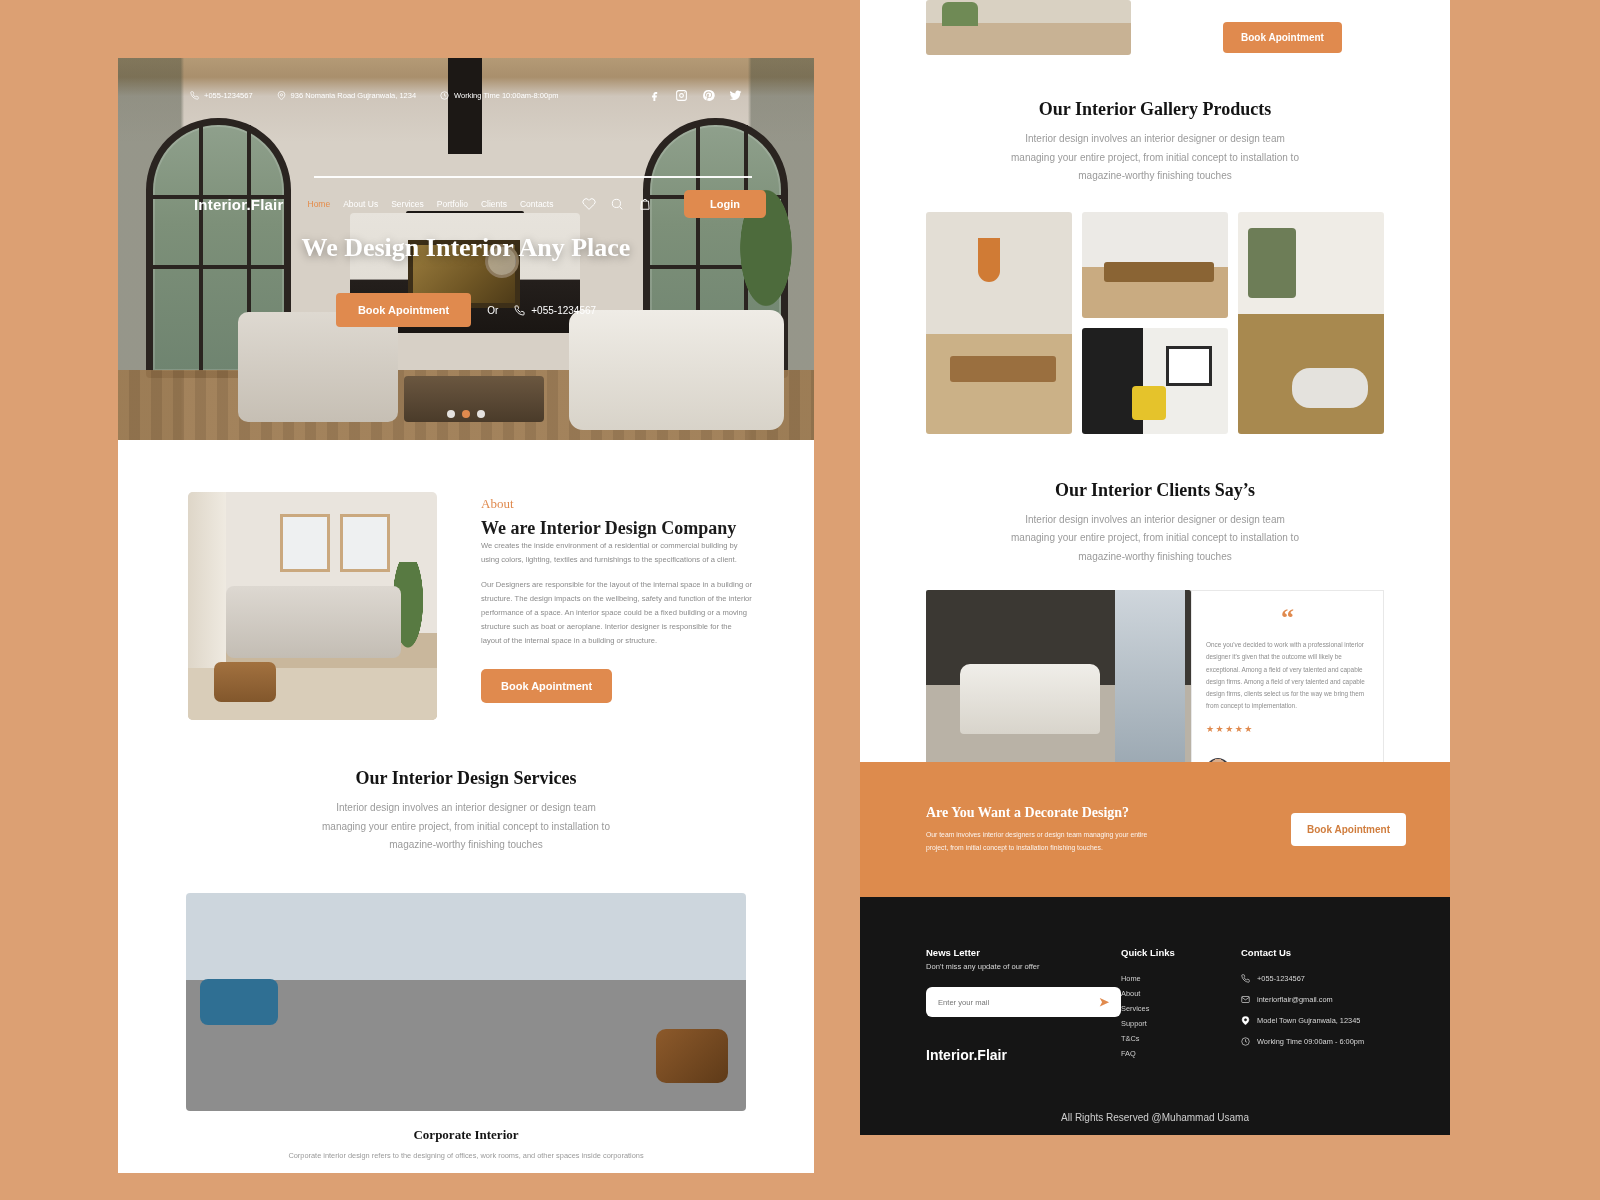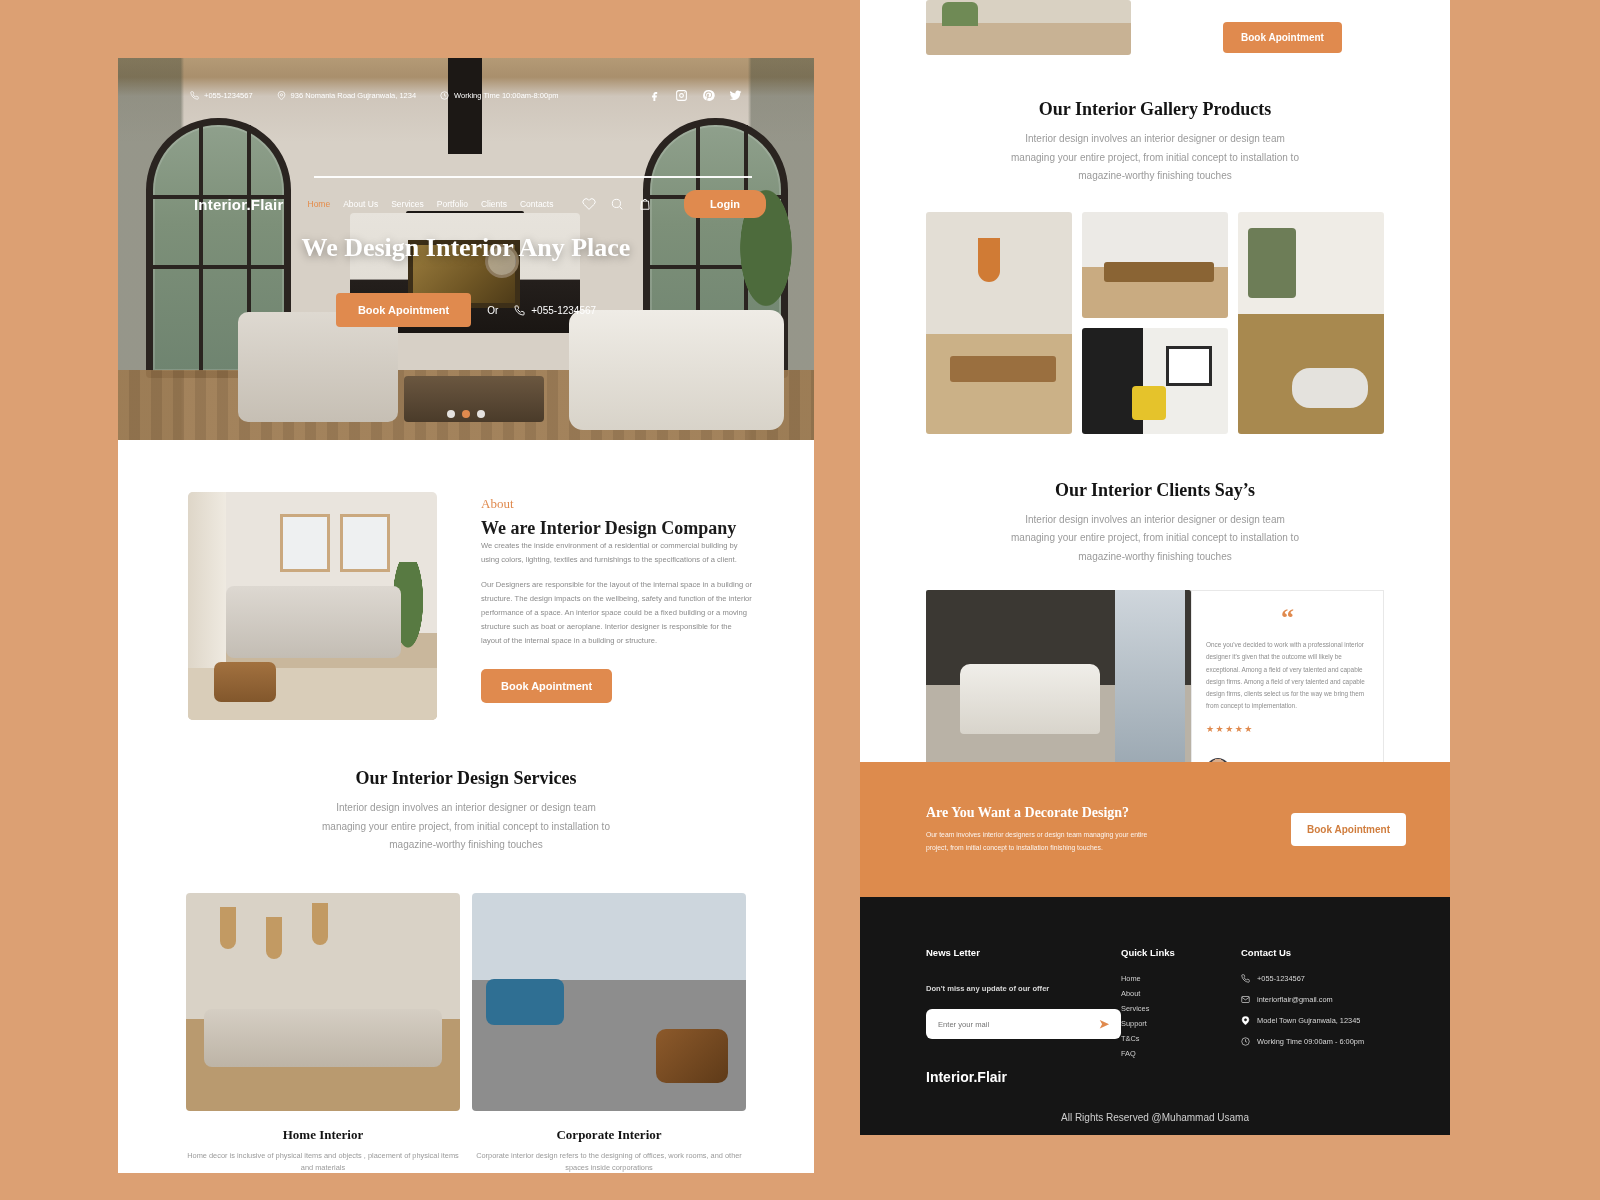--- a/index.html
+++ b/index.html
@@ -121,21 +121,21 @@
     display: flex; align-items: center; padding: 0 48px 0 76px; z-index: 6;
   }
   .brand { color: #fff; font-size: 15px; font-weight: 700; letter-spacing: .2px; }
   .nav-links { display: flex; gap: 13px; margin-left: 24px; }
   .nav-links a { color: #fff; font-size: 8.5px; text-decoration: none; }
   .nav-links a.active { color: #e58b48; }
   .nav-icons { margin-left: auto; display: flex; align-items: center; gap: 14px; }
   .nav-icons svg { width: 14px; height: 14px; stroke: #fff; fill: none; stroke-width: 1.6; }
   .login-btn {
     margin-left: 18px; background: #e08a4e; color: #fff; border: none;
-    padding: 8px 26px; border-radius: 12px; font-size: 11px; font-weight: 700;
+    padding: 8px 26px; border-radius: 5px; font-size: 11px; font-weight: 700;
     cursor: pointer; font-family: inherit;
   }
 
   .hero-center {
     position: absolute; left: 0; right: 0; top: 175px; z-index: 6;
     display: flex; flex-direction: column; align-items: center;
   }
   .hero-title {
     color: #fff; font-size: 26px; font-weight: 700;
     text-shadow: 0 2px 8px rgba(0,0,0,.35);
@@ -327,21 +327,21 @@
   
   .footer {
     position: absolute; left: 860px; top: 897px; width: 590px; height: 238px;
     background: #151515; color: #fff; padding: 50px 66px 0;
   }
   .footer-cols { display: flex; }
   .f-news { width: 195px; }
   .f-quick { width: 120px; }
   .f-contact { flex: 1; }
   .f-h { font-size: 9.5px; font-weight: 700; }
-  .f-sub { font-size: 7.6px; color: #d6d6d6; margin-top: 26px; font-weight: 700; }
+  .f-sub { font-size: 7.6px; color: #d6d6d6; margin-top: 4px; font-weight: 400; }
   .news-input {
     margin-top: 16px; background: #fff; border-radius: 6px; height: 30px;
     display: flex; align-items: center; padding: 0 12px;
   }
   .news-input input {
     flex: 1; border: none; outline: none; font-size: 7.6px; color: #8c8c8c;
     font-family: inherit; background: transparent;
   }
   .send-arrow { color: #e08a4e; font-size: 12px; font-weight: 700; cursor: pointer; }
   .f-brand { font-size: 14px; font-weight: 700; margin-top: 30px; }
@@ -486,25 +486,20 @@
       <p class="about-p">We creates the inside environment of a residential or commercial building by using colors, lighting, textiles and furnishings to the specifications of a client.</p>
       <p class="about-p">Our Designers are responsible for the layout of the internal space in a building or structure. The design impacts on the wellbeing, safety and function of the interior performance of a space. An interior space could be a fixed building or a moving structure such as boat or aeroplane. Interior designer is responsible for the layout of the internal space in a building or structure.</p>
       <button class="about-btn">Book Apointment</button>
     </div>
   </div>
 
   <div class="services">
     <div class="sec-title serif">Our Interior Design Services</div>
     <div class="sec-sub">Interior design involves an interior designer or design team managing your entire project, from initial concept to installation to magazine-worthy finishing touches</div>
     <div class="svc-grid">
-      <div class="svc-card">
-        <div class="svc-img svc1"></div>
-        <div class="svc-title serif">Home Interior</div>
-        <div class="svc-desc">Home decor is inclusive of physical items and objects , placement of physical items and materials</div>
-      </div>
       <div class="svc-card">
         <div class="svc-img svc3"></div>
         <div class="svc-title serif">Corporate Interior</div>
         <div class="svc-desc">Corporate interior design refers to the designing of offices, work rooms, and other spaces inside corporations</div>
       </div>
     </div>
   </div>
 </div>
 
 <div class="page-right">

